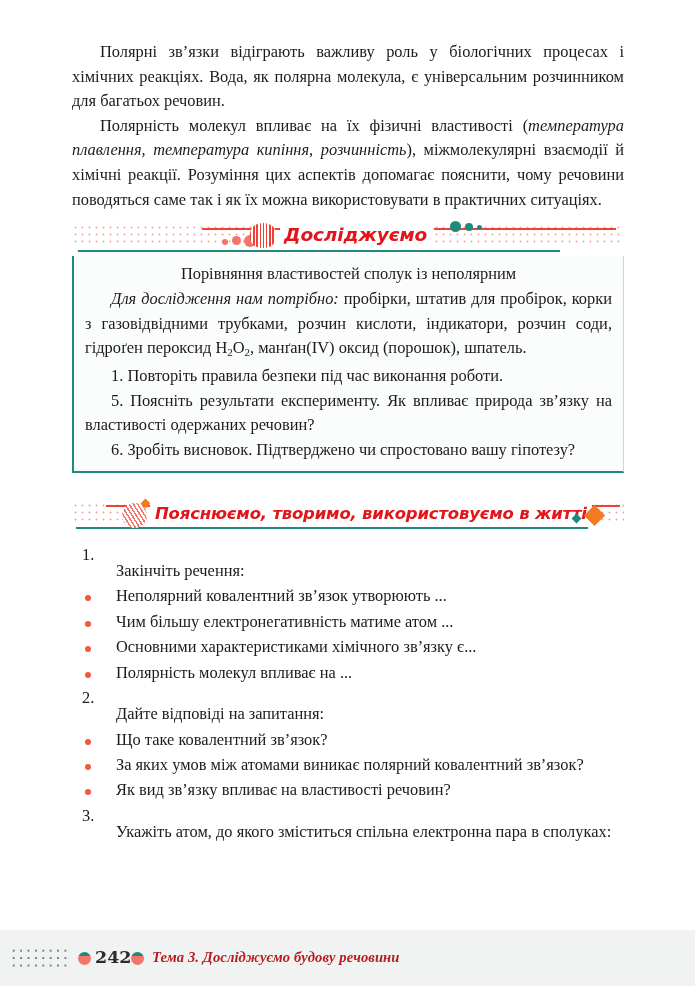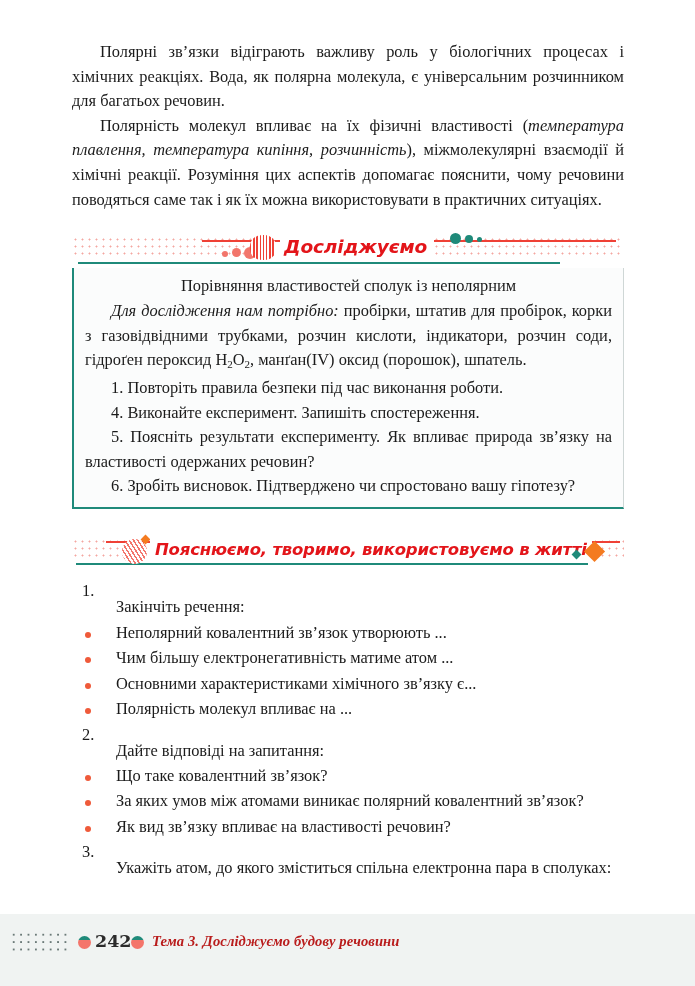--- a/index.html
+++ b/index.html
@@ -40,21 +40,21 @@
     hyphens: manual;
   }
   p.para + p.para { margin-top: 0px; }
 
   .it { font-style: italic; }
 
   
   .banner {
     position: relative;
     height: 34px;
-    margin-top: 20px;
+    margin-top: 8px;
     text-decoration: underline;
   }
   .banner .dots-left,
   .banner .dots-right {
     position: absolute;
     top: 4px;
     height: 22px;
     background-image: radial-gradient(#f4a6a0 0.9px, transparent 1.1px);
     background-size: 7px 7px;
   }
@@ -259,21 +259,21 @@
     text-align: justify;
   }
   .ex-row.num .txt { text-align: left; margin-top: 16px; }
 
   
   .footer {
     position: absolute;
     left: 0;
     bottom: 0;
     width: 695px;
-    height: 72px;
+    height: 56px;
     background: #f0f3f2;
   }
   .footer .dots {
     position: absolute;
     left: 10px;
     top: 17px;
     width: 58px;
     height: 22px;
     background-image: radial-gradient(#6b7a78 0.9px, transparent 1.1px);
     background-size: 7.4px 7.4px;
@@ -335,21 +335,20 @@
       <div class="gdot g2"></div>
       <div class="gdot g3"></div>
     </div>
 
     <div class="research-box">
       <h3>Порівняння властивостей сполук із неполярним</h3>
 
       <p class="first"><span class="it">Для дослідження нам потрібно:</span><span> пробірки, штатив для пробірок, корки з газовідвідними трубками, розчин кислоти, індикатори, розчин соди, гідроґен пероксид H</span><sub>2</sub><span>O</span><sub>2</sub><span>, манґан(IV) оксид (порошок), шпатель.</span></p>
 
       <p>1. Повторіть правила безпеки під час виконання роботи.</p>
-      <p>4. Виконайте експеримент. Запишіть спостереження.</p>
       <p>5. Поясніть результати експерименту. Як впливає природа зв’язку на властивості одержаних речовин?</p>
       <p>6. Зробіть висновок. Підтверджено чи спростовано вашу гіпотезу?</p>
     </div>
 
     <div class="banner2">
       <div class="dots-left"></div>
       <div class="dots-right"></div>
       <div class="rule-red"></div>
       <div class="rule-teal"></div>
       <div class="circ-stripe"></div>

